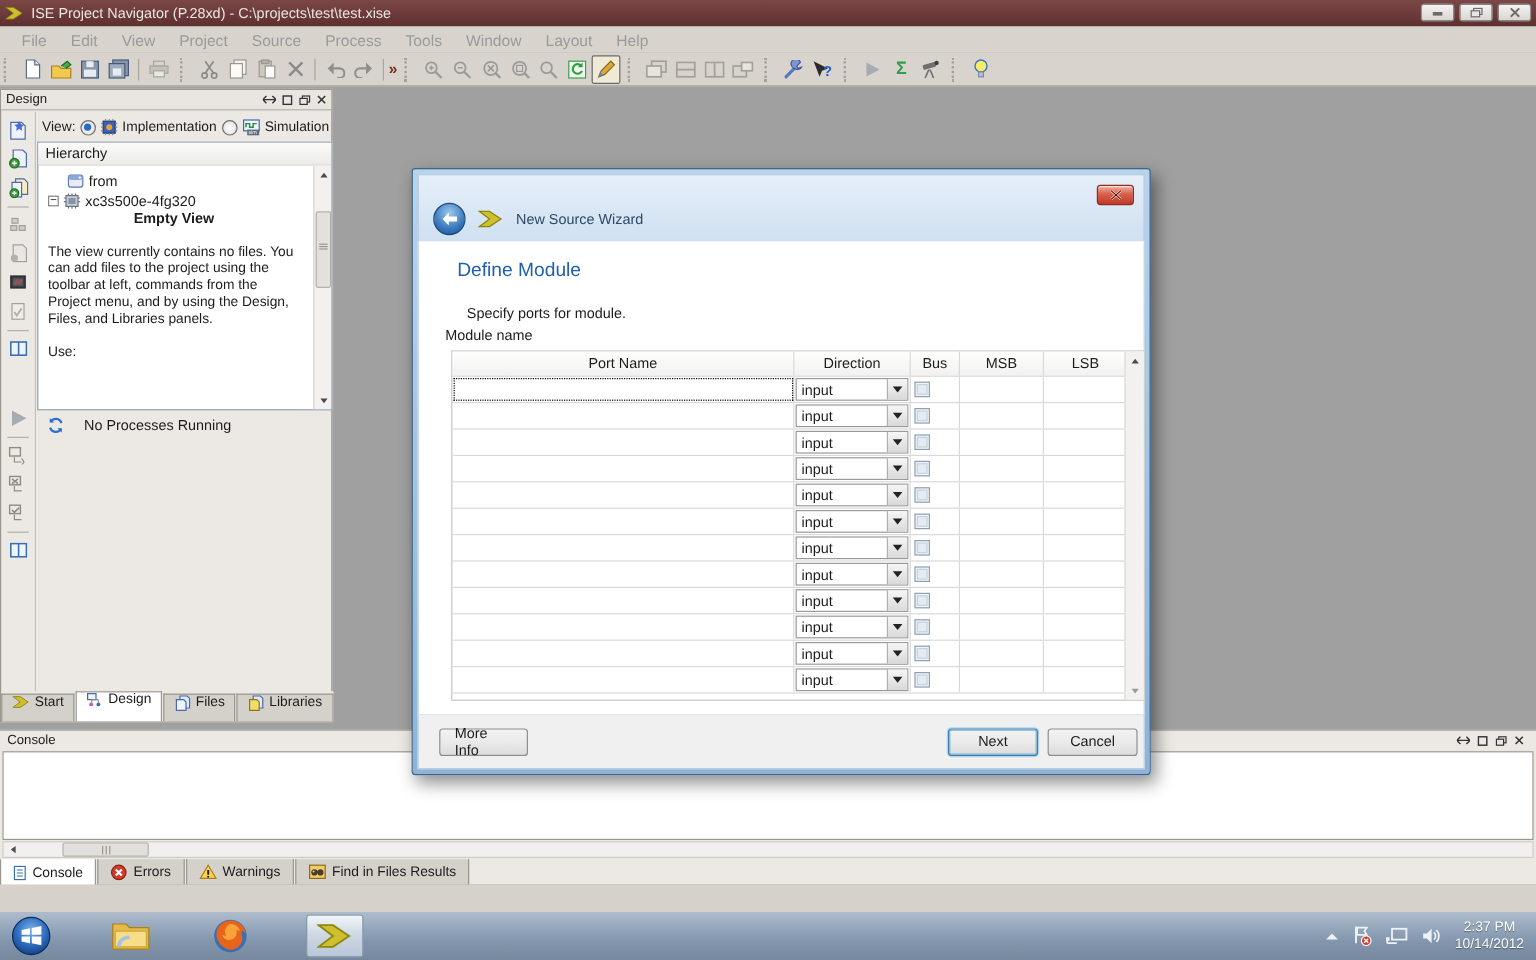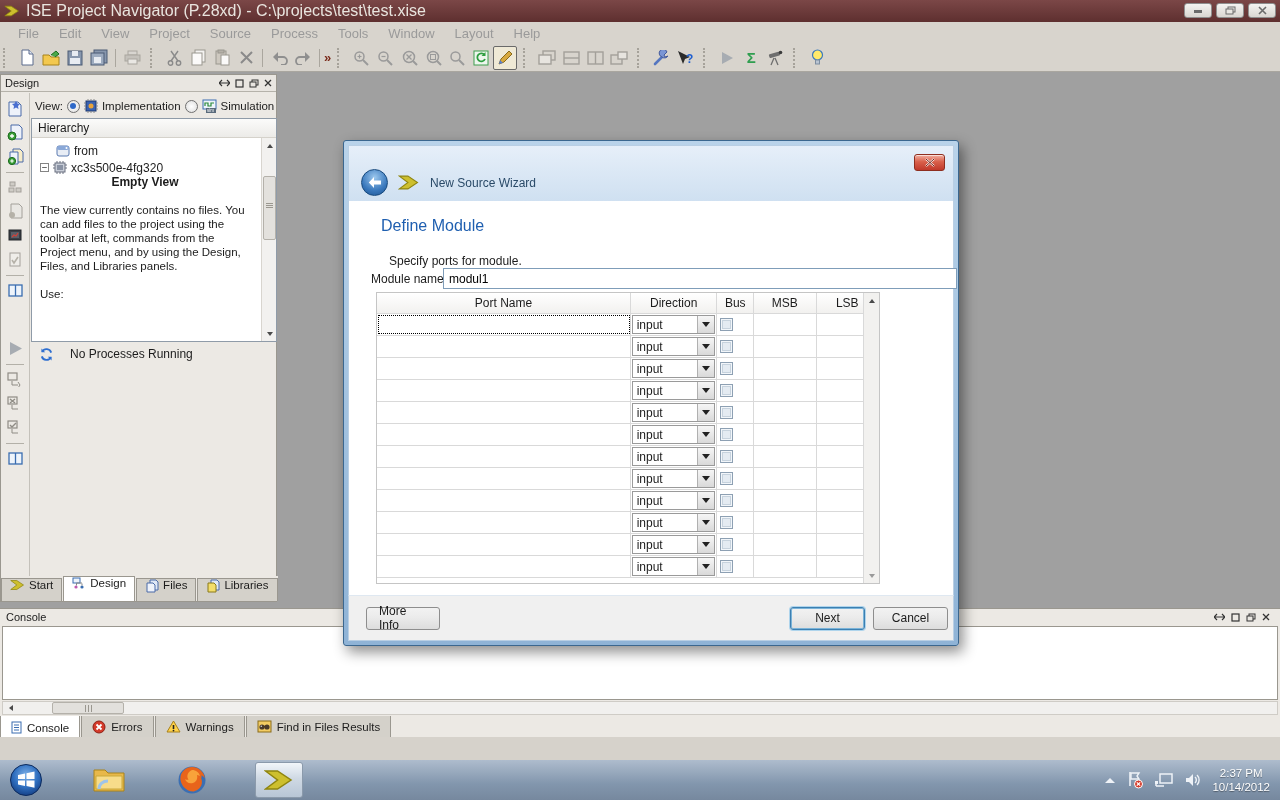--- a/index.html
+++ b/index.html
@@ -2,21 +2,21 @@
 <html><head>
 <meta charset="utf-8">
 <style>
   * { margin:0; padding:0; box-sizing:border-box; }
   html,body { width:1280px; height:800px; overflow:hidden; }
   body { font-family:"Liberation Sans","DejaVu Sans",sans-serif; font-size:12px; color:#1c1c1c; background:#a0a0a0; position:relative; }
   .abs { position:absolute; }
 
   
   .titlebar { left:0; top:0; width:1280px; height:22px; background:linear-gradient(#7b4747,#5e2f2f); display:flex; align-items:center; padding:0 4px; }
-  .titlebar .ttl { color:#e9e5df; font-size:16px; margin-left:6px;text-align:center; }
+  .titlebar .ttl { color:#e9e5df; font-size:12px; margin-left:6px;text-align:center; }
   .winbtns { position:absolute; right:4px; top:3px; display:flex; gap:4px; }
   .winbtn { width:28px; height:15px; background:linear-gradient(#f4f3f1,#d9d6d1); border:1px solid #8f8f8f; border-radius:3px; display:flex; align-items:center; justify-content:center; }
 
   
   .menubar { left:0; top:22px; width:1280px; height:22px; background:#d8d4cd; display:flex; align-items:center; padding-left:8px; gap:0; }
   .menu-item { color:#9a9a9a; padding:3px 10px; font-size:13px; }
 
   
   .toolbar { left:0; top:44px; width:1280px; height:28px; background:#d8d4cd; border-bottom:1px solid #a9a69f; display:flex; align-items:center; }
   .tgroup { display:flex; align-items:center; height:26px; padding:0 3px; }
@@ -84,21 +84,21 @@
   .dialog { left:343px; top:140px; width:616px; height:506px; background:linear-gradient(#b9d3ea,#8fb3d6); border:1px solid #3b678f; border-radius:3px; box-shadow:4px 6px 14px rgba(0,0,0,.45); padding:4px; }
   .dlg-header { height:56px; background:linear-gradient(#e6eff9,#cfe0f1); border:1px solid #b9cfe4; border-bottom:none; display:flex; align-items:center; padding:0 12px; gap:10px; position:relative; }
   .backbtn { width:27px; height:27px; border-radius:50%; background:radial-gradient(circle at 50% 30%,#9cc8ee,#3a79bd 60%,#1d5290); border:1px solid #184a7e; display:flex; align-items:center; justify-content:center; margin-top:18px; }
   .dlg-title { font-size:12px; color:#2a4a68; margin-top:18px; }
   .dlg-close { position:absolute; right:8px; top:8px; width:31px; height:17px; background:linear-gradient(#f2b0a2,#d9604b 45%,#c0392b); border:1px solid #8e2e1f; border-radius:3px; box-shadow:inset 0 1px 0 rgba(255,255,255,.6); display:flex; align-items:center; justify-content:center; }
   .dlg-body { position:relative; height:394px; background:#ffffff; border:1px solid #b9cfe4; border-top:none; border-bottom:none; }
   .dlg-heading { position:absolute; left:32px; top:16px; font-size:16px; color:#1f5fb0; }
   .dlg-sub { position:absolute; left:40px; top:53px; font-size:12px; }
   .modrow-label { position:absolute; left:22px; top:71px; font-size:12px; }
   .modinput { position:absolute; left:94px; top:67px; width:514px; height:21px; border:1px solid #7f9db9; font-size:12px; padding:2px 5px; font-family:"Liberation Sans",sans-serif; background:#fff; }
-  .ports { position:absolute; left:27px; top:91px; width:504px; height:292px; border:1px solid #c5c5c5; background:#fff; }
+  .ports { position:absolute; left:27px; top:91px; width:578px; height:292px; border:1px solid #c5c5c5; background:#fff; }
   .pt-header { display:flex; height:21px; background:linear-gradient(#ffffff,#f2f1ef); border-bottom:1px solid #d9d9d9; font-size:12px; }
   .pt-hcell { display:flex; align-items:center; justify-content:center; border-right:1px solid #d9d9d9; }
   .pt-row { display:flex; height:22px; border-bottom:1px solid #d9d9d9; }
   .pt-cell { border-right:1px solid #d9d9d9; height:100%; }
   .c-name { width:285px; } .c-dir { width:97px; } .c-bus { width:41px; } .c-msb { width:70px; } .c-lsb { width:70px; }
   .pt-name.focused { outline:1px dotted #000; outline-offset:-2px; }
   .pt-dir { padding:1px; } .pt-bus { display:flex; align-items:center; padding-left:3px; }
   .combo { width:100%; height:100%; border:1px solid #9a9a9a; display:flex; background:#fff; }
   .combo-text { flex:1; font-size:12px; padding:2px 0 0 4px; }
   .combo-btn { width:17px; background:linear-gradient(#f6f6f6,#d9d9d9); border-left:1px solid #b0b0b0; display:flex; align-items:center; justify-content:center; }
@@ -770,21 +770,20 @@
           <path d="M1 1l8 7M9 1L1 8" stroke="#fff" stroke-width="2"></path>
           <path d="M1 1l8 7M9 1L1 8" stroke="#6e1a0e" stroke-width="1"></path>
         </svg>
     </div>
   </div>
 
   <div class="dlg-body">
     <div class="dlg-heading">Define Module</div>
     <div class="dlg-sub">Specify ports for module.</div>
     <label class="modrow-label">Module name</label>
-    <input class="modinput" type="text" value="modul1" style="">
 
     <div class="ports">
       <div class="pt-header">
         <div class="pt-hcell c-name">Port Name</div>
         <div class="pt-hcell c-dir">Direction</div>
         <div class="pt-hcell c-bus">Bus</div>
         <div class="pt-hcell c-msb">MSB</div>
         <div class="pt-hcell c-lsb">LSB</div>
       </div>
       <div>

